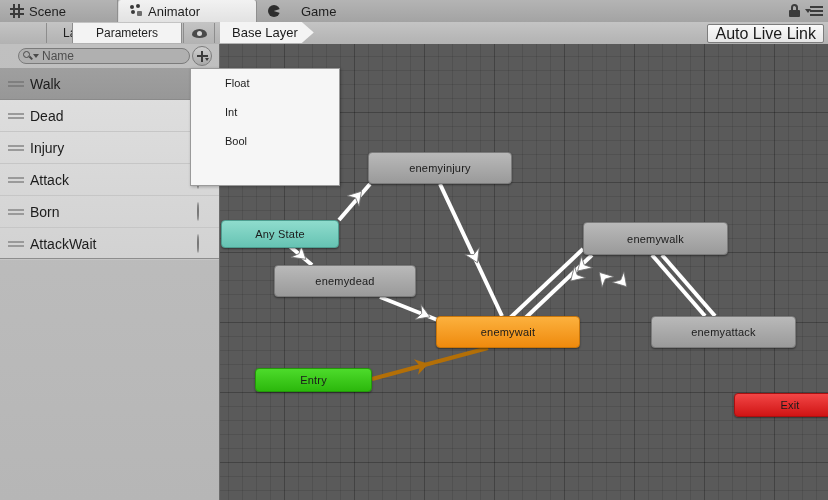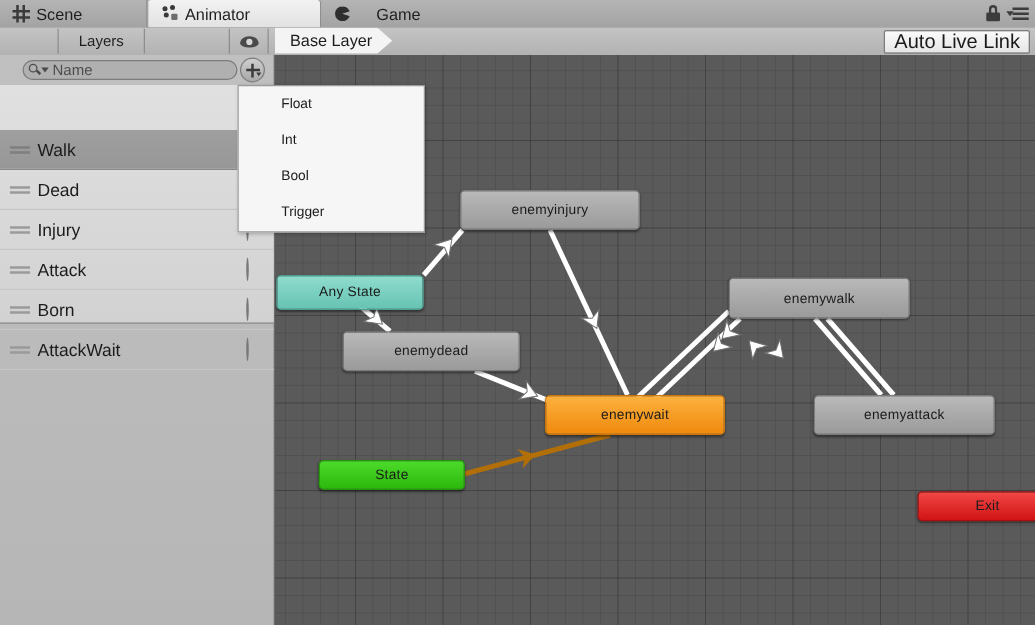--- a/index.html
+++ b/index.html
@@ -122,21 +122,21 @@
 
   .paramlist{
     position:absolute;left:0;top:24px;width:219px;height:190px;
     background:linear-gradient(#e0e0e0,#d2d2d2);
     border-bottom:1px solid #8d8d8d;
   }
   .prow{
     position:relative;height:32px;display:flex;align-items:center;
     border-bottom:1px solid #c6c6c6;box-sizing:border-box;
   }
-  .prow.selected{background:linear-gradient(#9f9f9f,#979797);border-bottom:1px solid #8a8a8a;margin-top:36px;}
+  .prow.selected{background:linear-gradient(#9f9f9f,#979797);border-bottom:1px solid #8a8a8a;}
   .grip{width:22px;height:10px;margin-left:8px;position:relative;flex:0 0 auto;}
   .grip::before,.grip::after{content:"";position:absolute;left:0;width:16px;height:2px;background:#9a9a9a;}
   .grip::before{top:2px;}
   .grip::after{top:6px;}
   .prow.selected .grip::before,.prow.selected .grip::after{background:#7f7f7f;}
   .pname{font-size:14px;color:#1c1c1c;flex:1 1 auto;}
   .pctl{margin-right:20px;flex:0 0 auto;}
   .pcheck{width:16px;height:16px;background:#fbfbfb;border:1px solid #6e6e6e;border-radius:2px;box-sizing:border-box;}
   .pradio{width:15px;height:15px;border-radius:50%;background:linear-gradient(#e9e9e9,#c7c7c7);border:1px solid #787878;box-sizing:border-box;}
 
@@ -223,20 +223,21 @@
     <div class="menuico">
         <span class="car"></span>
         <b></b>
         <b></b>
         <b></b>
       </div>
   </div>
 
   <div class="toolbar2">
     <div class="minitab" style="left:46px;width:70px;">Layers</div>
+    <div class="minitab sel" style="left:72px;width:110px;">Parameters</div>
     <div class="eyebtn">
       <span class="eye"></span>
     </div>
     <div class="crumb">Base Layer</div>
     <div class="livelink">Auto Live Link</div>
   </div>
 
   <div class="leftpanel">
     <div class="searchrow">
       <div class="searchbox">
@@ -285,21 +286,20 @@
           <span class="pname">AttackWait</span>
           <span class="pctl"><span class="pradio"></span></span>
         </div>
       </div>
   </div>
 
   <div class="dropdown" id="dropdown">
       <div class="ditem">Float</div>
       <div class="ditem">Int</div>
       <div class="ditem">Bool</div>
-      <div class="ditem">Trigger</div>
     </div>
 
   <div class="canvas">
     <svg class="edges" viewBox="0 0 608 456">
       <defs>
         <marker id="ah" markerWidth="13" markerHeight="13" refX="6" refY="6" orient="auto">
           <path d="M1,1 L12,6 L1,11 L4,6 Z" fill="#ffffff" stroke="#8f8f8f" stroke-width="0.6"></path>
         </marker>
         <marker id="ao" markerWidth="13" markerHeight="13" refX="6" refY="6" orient="auto">
           <path d="M1,1 L12,6 L1,11 L4,6 Z" fill="#b36f07"></path>
@@ -345,21 +345,21 @@
         <div class="node anystate" style="left: 1px; top: 176px; width: 118px; height: 28px;">
           <span>Any State</span>
         </div>
         <div class="node state" style="left: 54px; top: 221px; width: 142px; height: 32px;">
           <span>enemydead</span>
         </div>
         <div class="node current" style="left: 216px; top: 272px; width: 144px; height: 32px;">
           <span>enemywait</span>
         </div>
         <div class="node entry" style="left: 35px; top: 324px; width: 117px; height: 24px;">
-          <span>State</span>
+          <span>Entry</span>
         </div>
         <div class="node state" style="left: 363px; top: 178px; width: 145px; height: 33px;">
           <span>enemywalk</span>
         </div>
         <div class="node state" style="left: 431px; top: 272px; width: 145px; height: 32px;">
           <span>enemyattack</span>
         </div>
         <div class="node exit" style="left: 514px; top: 349px; width: 112px; height: 24px;">
           <span>Exit</span>
         </div>

